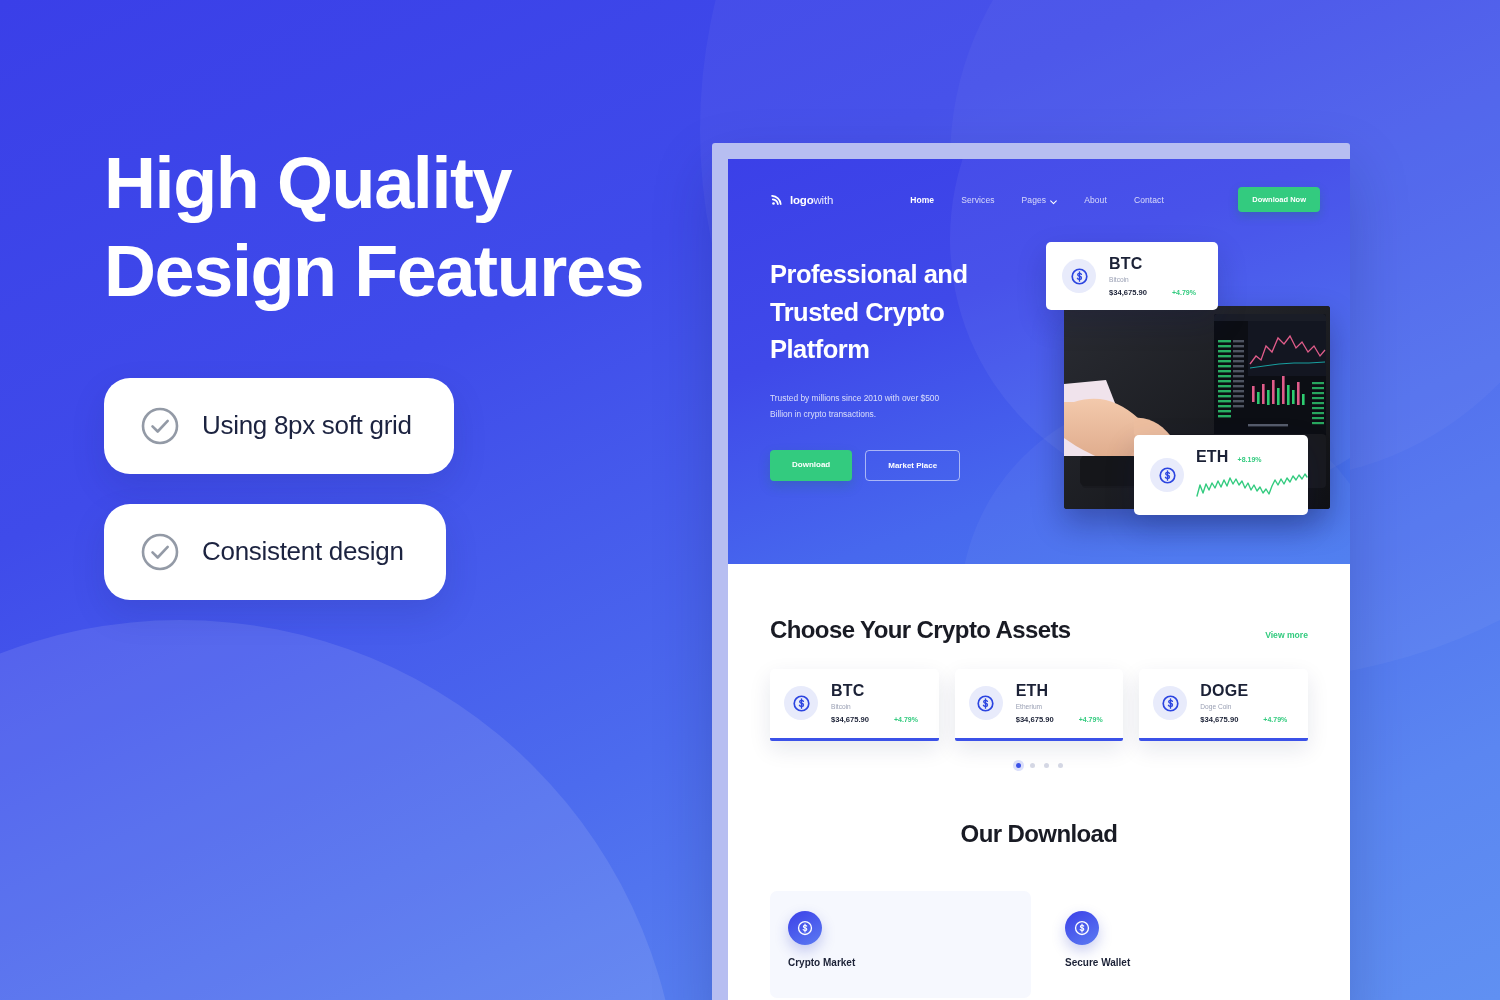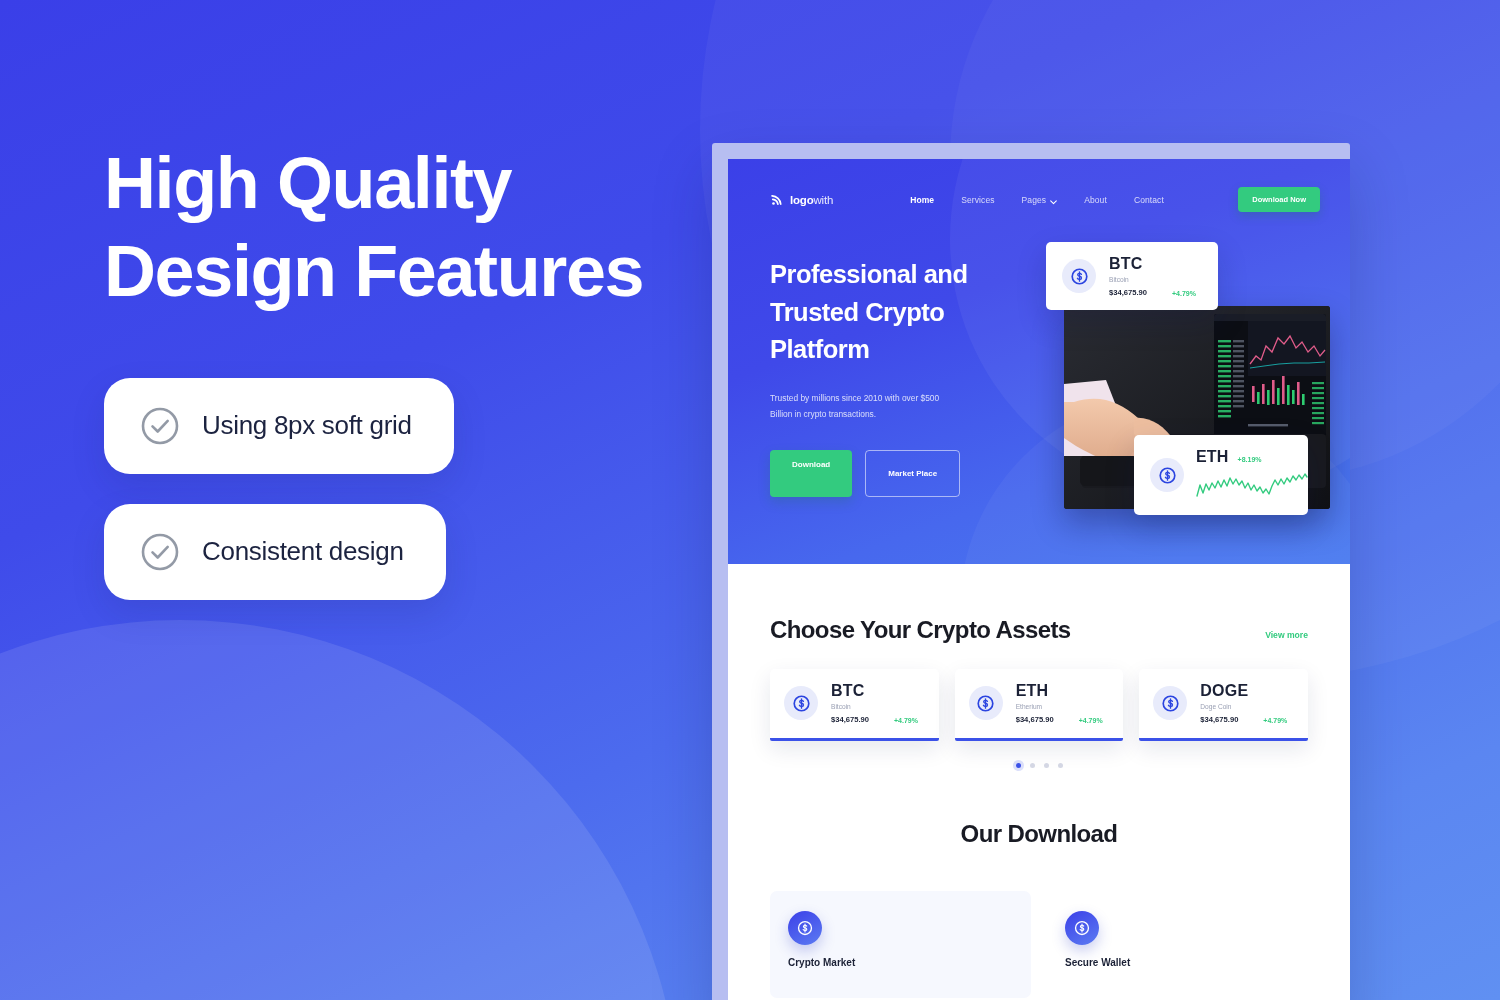--- a/index.html
+++ b/index.html
@@ -107,21 +107,21 @@
     font-size:8.4px; line-height:1.85; max-width:190px;
   }
   .hero-btns{ margin-top:28px; display:flex; gap:13px; }
   .btn-green{
     background:#33CB7F; color:#fff; font-size:8px; font-weight:700;
     padding:10px 22px; border-radius:4px;
     box-shadow:0 5px 12px rgba(22,120,70,.22);
   }
   .btn-outline{
     border:1px solid rgba(255,255,255,.55); color:#fff;
-    font-size:8px; font-weight:700; padding:18px 22px; border-radius:4px;
+    font-size:8px; font-weight:700; padding:10px 22px; border-radius:4px;
   }
 
   
   .hero-photo{
     position:absolute; left:336px; top:147px; width:266px; height:203px;
     border-radius:3px; overflow:hidden; background:#17181C;
     box-shadow:0 14px 32px rgba(10,12,50,.33);
   }
   .photo-svg{ width:100%; height:100%; display:block; }
 
@@ -134,21 +134,21 @@
   .card-eth{ left:406px; top:276px; width:174px; padding:13px 16px; display:flex; align-items:center; gap:12px; }
 
   .coin-circle{
     flex:0 0 auto; width:34px; height:34px; border-radius:50%;
     background:#E8EBFB; display:flex; align-items:center; justify-content:center;
   }
   .coin-circle svg{ width:19px; height:19px; display:block; }
   .coin-info{ min-width:0; }
   .coin-sym{ font-size:16px; font-weight:700; color:#1B2136; letter-spacing:.2px; }
   .coin-name{ font-size:6.6px; color:#9AA0B4; margin-top:3px; }
-  .coin-row{ margin-top:5px; display:flex; align-items:flex-end; gap:25px; }
+  .coin-row{ margin-top:5px; display:flex; align-items:center; gap:25px; }
   .coin-price{ font-size:7.6px; font-weight:700; color:#1B2136; }
   .coin-change{ font-size:7px; font-weight:700; color:#33CB7F; }
   .eth-head{ display:flex; align-items:baseline; gap:9px; }
   .spark{ margin-top:6px; width:112px; height:30px; display:block; }
 
   
   .assets{ padding:52px 42px 0 42px; }
   .assets-head{ display:flex; align-items:baseline; }
   .section-title{ font-size:24px; font-weight:700; color:#191B24; letter-spacing:-0.6px; }
   .view-more{ margin-left:auto; font-size:8.6px; font-weight:700; color:#33CB7F; }

